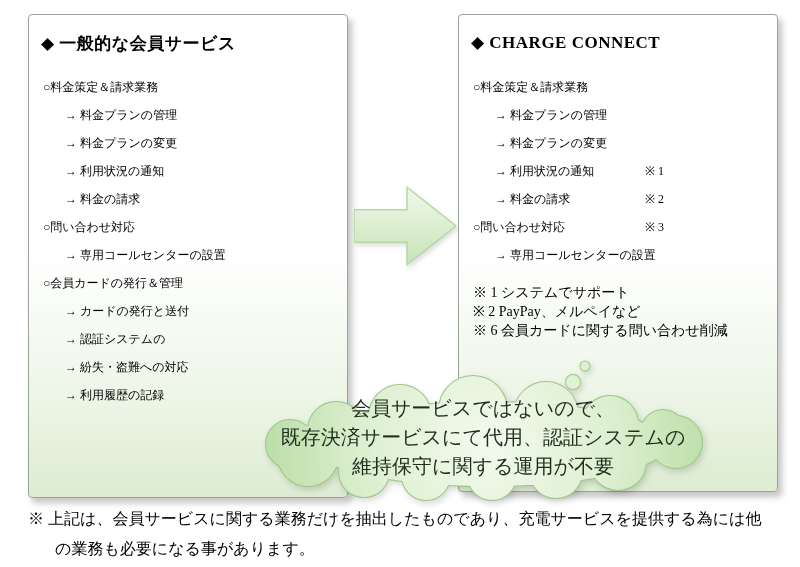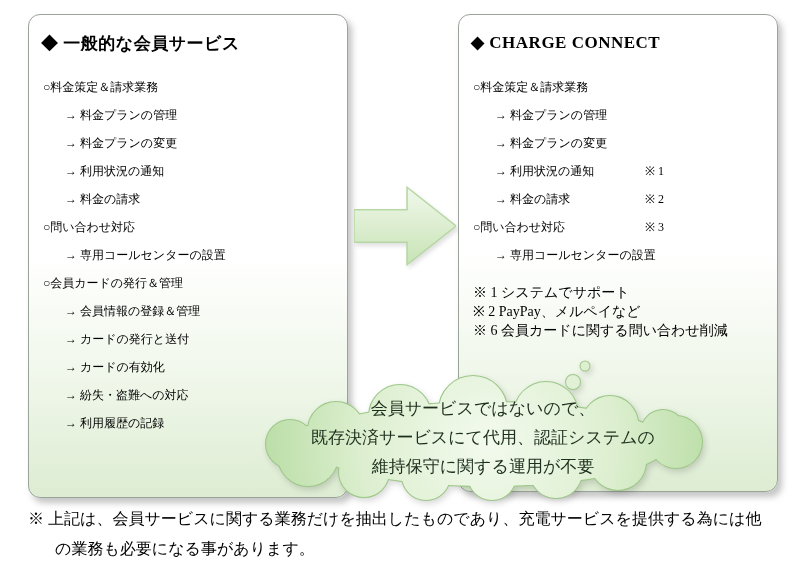--- a/index.html
+++ b/index.html
@@ -5,24 +5,23 @@
   html,body{margin:0;padding:0;}
   body{
     width:800px;height:567px;position:relative;overflow:hidden;
     background:#ffffff;
     font-family:"Liberation Serif","DejaVu Serif",serif;
     color:#000;
   }
   .panel{
     position:absolute;
     border:1px solid #9aa49a;
-    border-radius:12px;
+    border-radius:4px;
     background:linear-gradient(180deg,#ffffff 0%,#ffffff 50%,#eef6e8 78%,#ddecd2 100%);
     box-shadow:4px 5px 6px rgba(90,90,90,0.35);
-    font-family:Liberation Serif, serif;
   }
   #left-panel{left:28px;top:14px;width:318px;height:482px;}
   #right-panel{left:458px;top:14px;width:318px;height:476px;}
   .panel-title{
     margin:0;padding:17px 0 0 12px;
     font-size:17px;font-weight:bold;letter-spacing:.5px;
   }
   .item-list{
     list-style:none;margin:0;padding:0;
     position:absolute;top:58px;left:14px;right:6px;
@@ -40,21 +39,21 @@
   #flow-arrow{
     position:absolute;left:354px;top:183px;width:102px;height:86px;
     filter:drop-shadow(2px 3px 2px rgba(0,0,0,0.12));
   }
   #thought-cloud{
     position:absolute;left:248px;top:352px;width:470px;height:150px;
     filter:drop-shadow(2px 3px 3px rgba(0,0,0,0.15));
   }
   #bubble-text{
     position:absolute;left:258px;top:394px;width:450px;
-    text-align:center;font-size:17px;line-height:29px;
+    text-align:center;font-size:20px;line-height:29px;
     color:#1c2e1c;white-space:nowrap;
   }
   #footer-note{
     position:absolute;left:28px;top:504px;
     font-size:16px;line-height:30px;white-space:nowrap;
   }
   #footer-note .f2{padding-left:27px;}
 </style>
 </head>
 <body>
@@ -65,23 +64,22 @@
     <h2 class="panel-title">◆ 一般的な会員サービス</h2>
     <ul class="item-list">
       <li class="lv0">○料金策定＆請求業務</li>
       <li class="lv1">→ 料金プランの管理</li>
       <li class="lv1">→ 料金プランの変更</li>
       <li class="lv1">→ 利用状況の通知</li>
       <li class="lv1">→ 料金の請求</li>
       <li class="lv0">○問い合わせ対応</li>
       <li class="lv1">→ 専用コールセンターの設置</li>
       <li class="lv0">○会員カードの発行＆管理</li>
-      <li class="lv1">→ 会員情報の登録＆管理</li>
       <li class="lv1">→ カードの発行と送付</li>
-      <li class="lv1">→ カードの有効化</li>
+      <li class="lv1">→ 認証システムの</li>
       <li class="lv1">→ 紛失・盗難への対応</li>
       <li class="lv1">→ 利用履歴の記録</li>
     </ul>
   </section>
 
   <svg id="flow-arrow" viewBox="0 0 100 84">
     <defs>
       <linearGradient id="arrowGrad" x1="0" y1="0" x2="0" y2="1">
         <stop offset="0" stop-color="#f1f8eb"></stop>
         <stop offset="1" stop-color="#c7e3b5"></stop>

